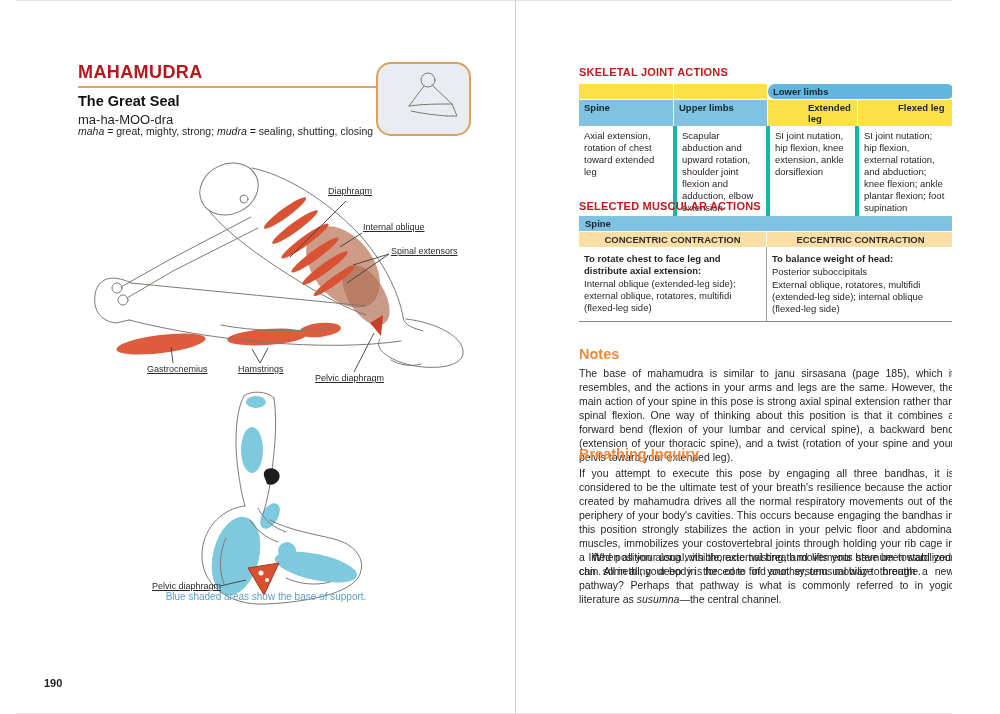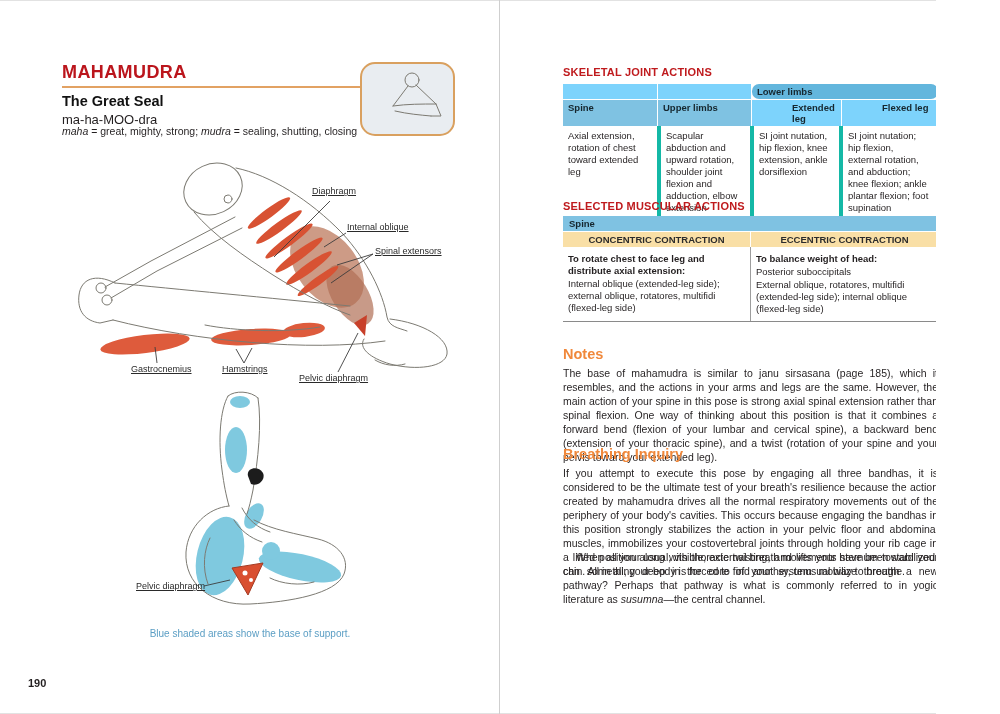--- a/index.html
+++ b/index.html
@@ -1,49 +1,49 @@
 <!DOCTYPE html>
 <html><head>
 <meta charset="utf-8">
 <style>
   html,body{margin:0;padding:0;background:#ffffff;}
   .page{position:relative;width:936px;height:714px;background:#ffffff;
-        font-family:"Liberation Sans",sans-serif;color:#231f20;overflow:hidden;}
+        font-family:"Liberation Sans",sans-serif;color:#231f20;overflow:hidden;margin-left:16px;}
   .abs{position:absolute;}
   .edge-line{position:absolute;left:0;width:1000px;height:1px;background:#e2e2e2;}
   .gutter{position:absolute;left:499px;top:0;width:1px;height:714px;background:#cfcfcf;}
 
   
   .pose-title{left:62px;top:62px;font-size:18px;font-weight:bold;color:#bb151c;letter-spacing:.4px;}
   .title-rule{left:62px;top:86px;width:300px;height:2px;background:#e2a263;}
   .icon-box{left:360px;top:62px;width:95px;height:74px;background:#e9edf1;
             border:2px solid #d9a05f;border-radius:15px;box-sizing:border-box;}
   .pose-subtitle{left:62px;top:93px;font-size:14.5px;font-weight:bold;color:#111;}
   .pronounce{left:62px;top:112px;font-size:13px;}
   .etymology{left:62px;top:125px;font-size:10.5px;}
   .etymology em{font-style:italic;}
 
   .fig-label{position:absolute;font-size:9px;color:#2a2a2a;white-space:nowrap;text-decoration:underline;}
-  .caption{left:140px;top:628px;width:220px;text-align:center;font-size:10px;color:#5b9ec4;}
+  .caption{left:140px;top:591px;width:220px;text-align:center;font-size:10px;color:#5b9ec4;}
 
   .pagenum{font-size:11px;font-weight:bold;color:#231f20;}
   .pagenum-left{left:28px;top:677px;}
   .pagenum-right{left:940px;top:677px;width:30px;text-align:right;}
 
   
   .sec-red{font-size:11px;font-weight:bold;color:#bf1a1d;letter-spacing:.2px;}
   .sec-orange{font-size:14.5px;font-weight:bold;color:#f0883b;text-align:right;}
   .bodypara{width:375px;font-size:10.5px;line-height:14px;text-align:justify;color:#231f20;}
   .indent{text-indent:13px;}
 
   
   .sk-table{left:563px;top:84px;width:375px;}
   .sk-head{display:grid;grid-template-columns:94px 93px 89px 96px;gap:1px;background:#fff;}
   .hc{font-size:9.5px;font-weight:bold;color:#15262e;padding:2px 5px;box-sizing:border-box;}
-  .bg-light{background:#7dd3fc;padding-left:40px;}
+  .bg-light{background:#fde047;padding-left:40px;}
   .bg-med{background:#7fc2e2;}
   .bg-dark{background:#63b6dd;}
   .span2{grid-column:3/5;border-radius:7px;}
   .sk-body{display:grid;grid-template-columns:94px 93px 89px 96px;border-bottom:1px solid #8a8a8a;}
   .bc{font-size:9.5px;line-height:12px;padding:4px 6px 6px 5px;box-sizing:border-box;}
   .bc + .bc{border-left:4px solid #14b8a6;}
 
   
   .mu-table{left:563px;top:216px;width:375px;}
   .mu-region{font-size:9.5px;font-weight:bold;color:#15262e;background:#7fc2e2;padding:2px 6px;}

